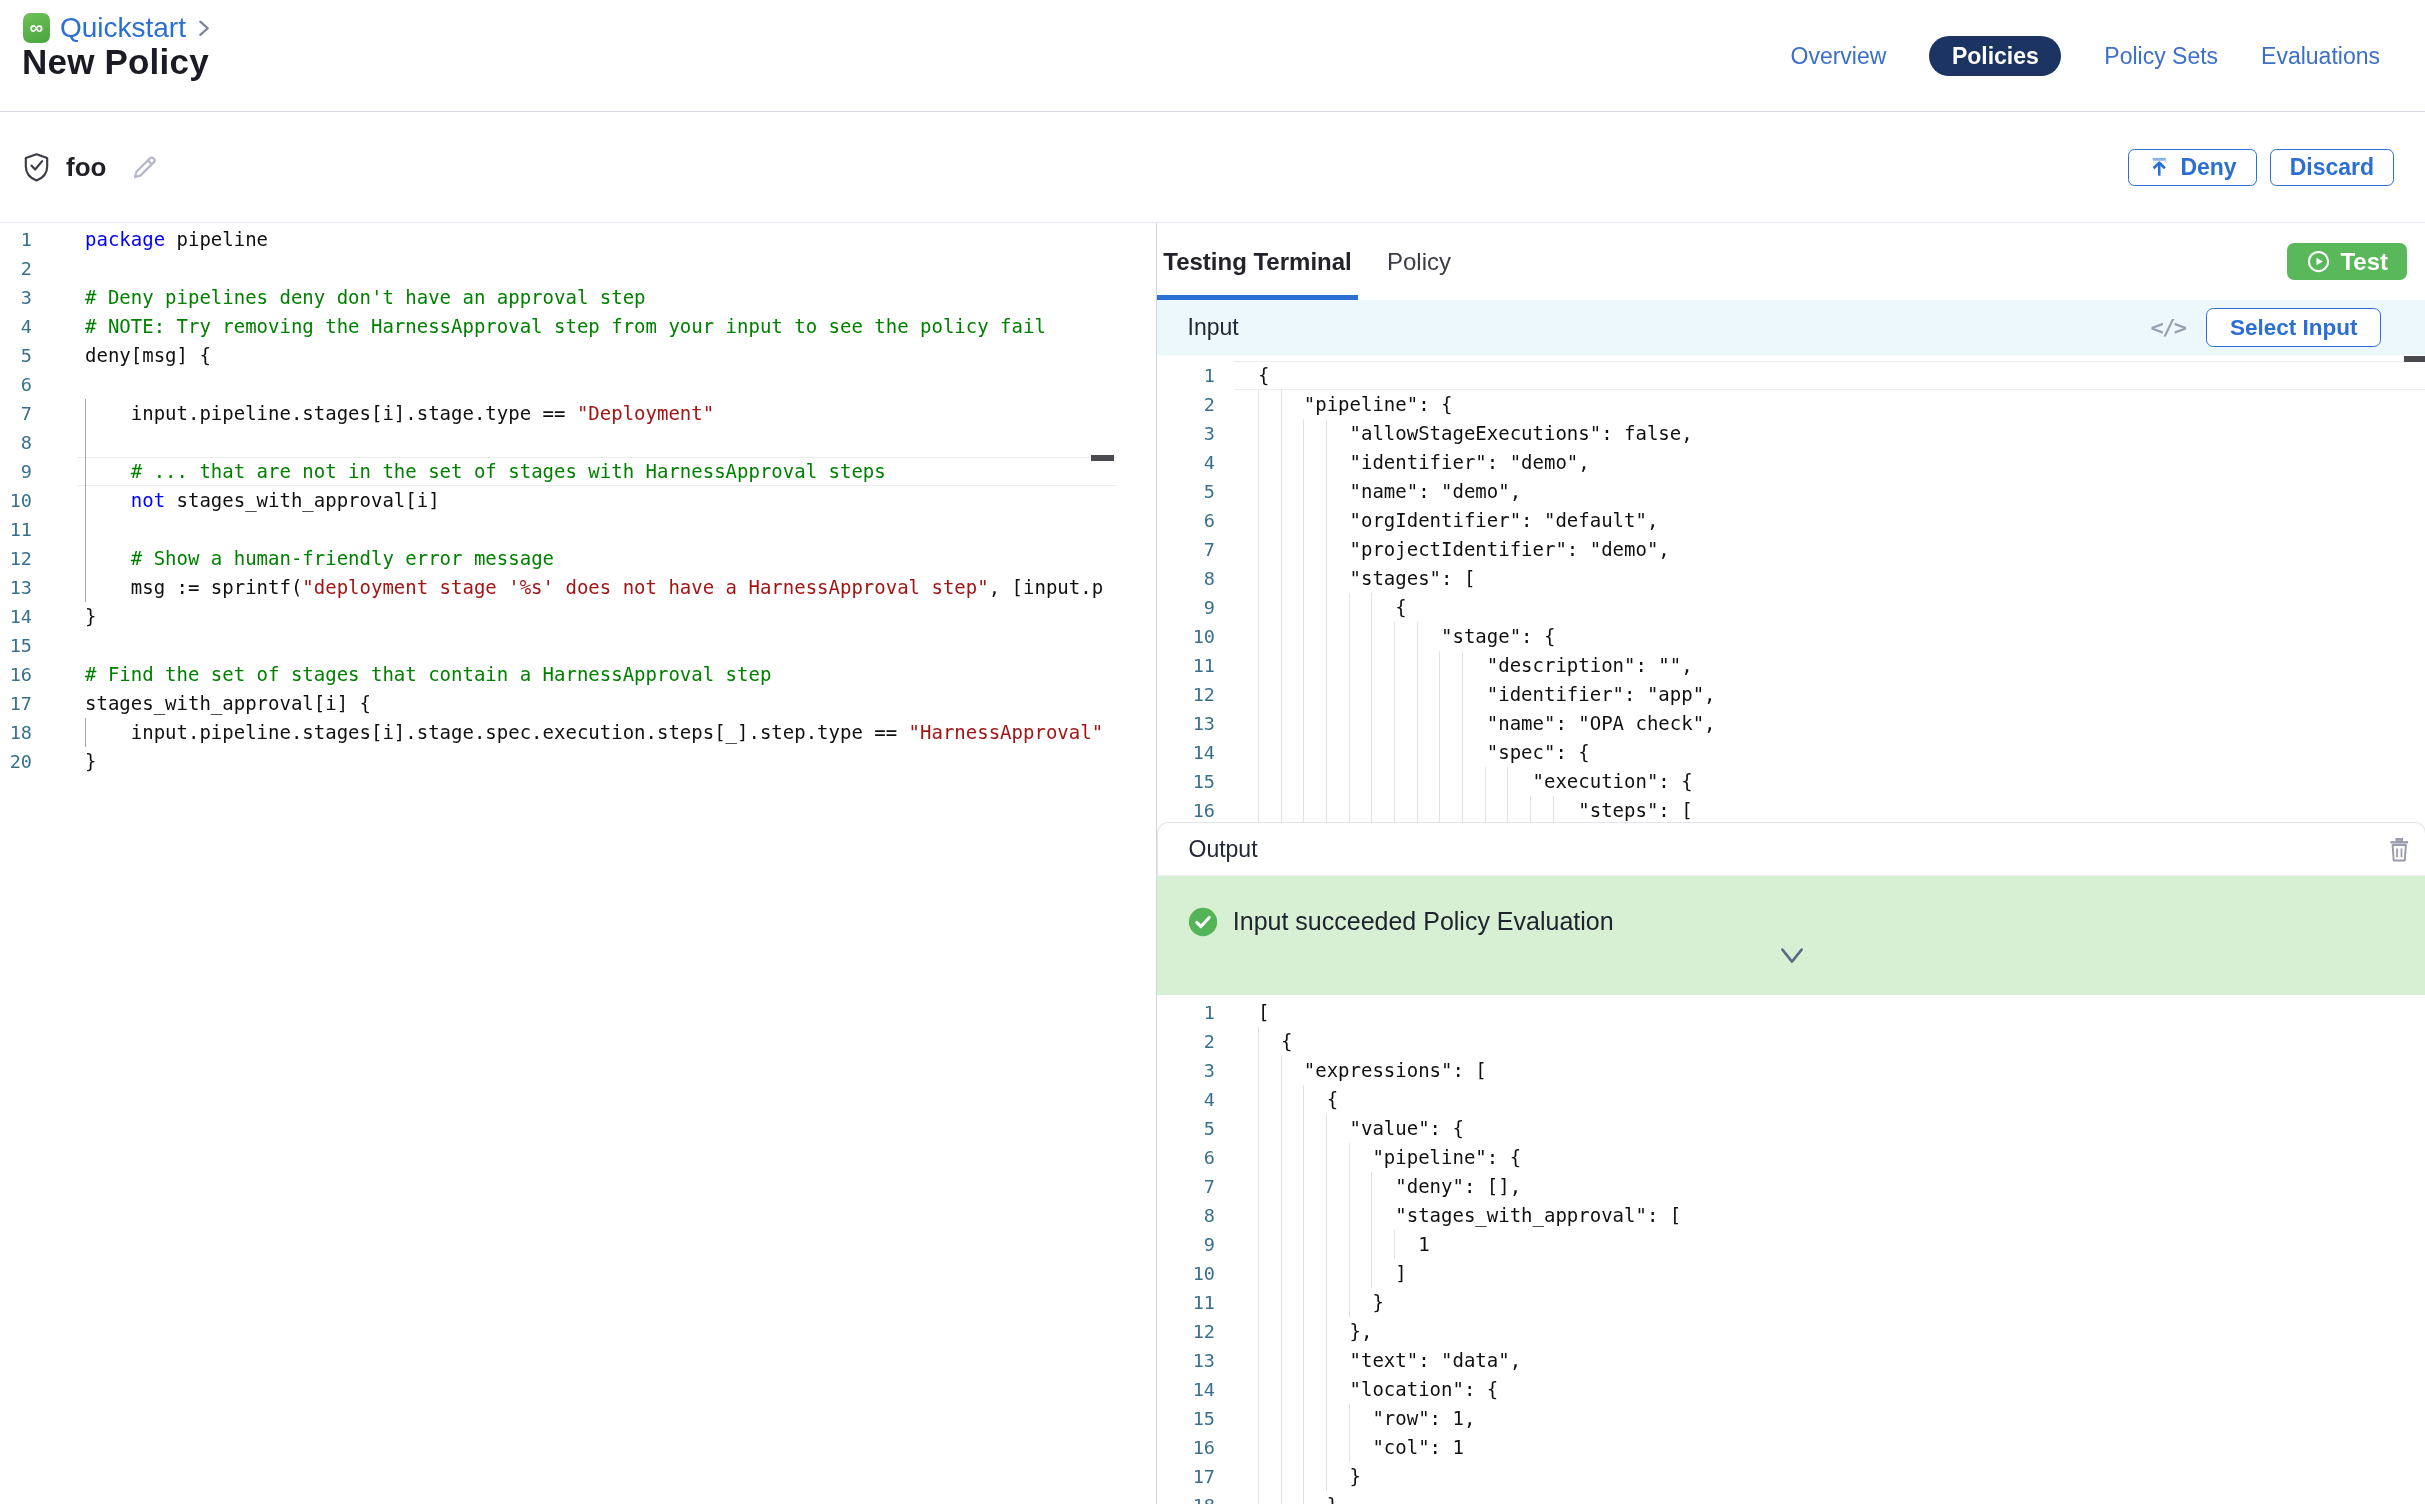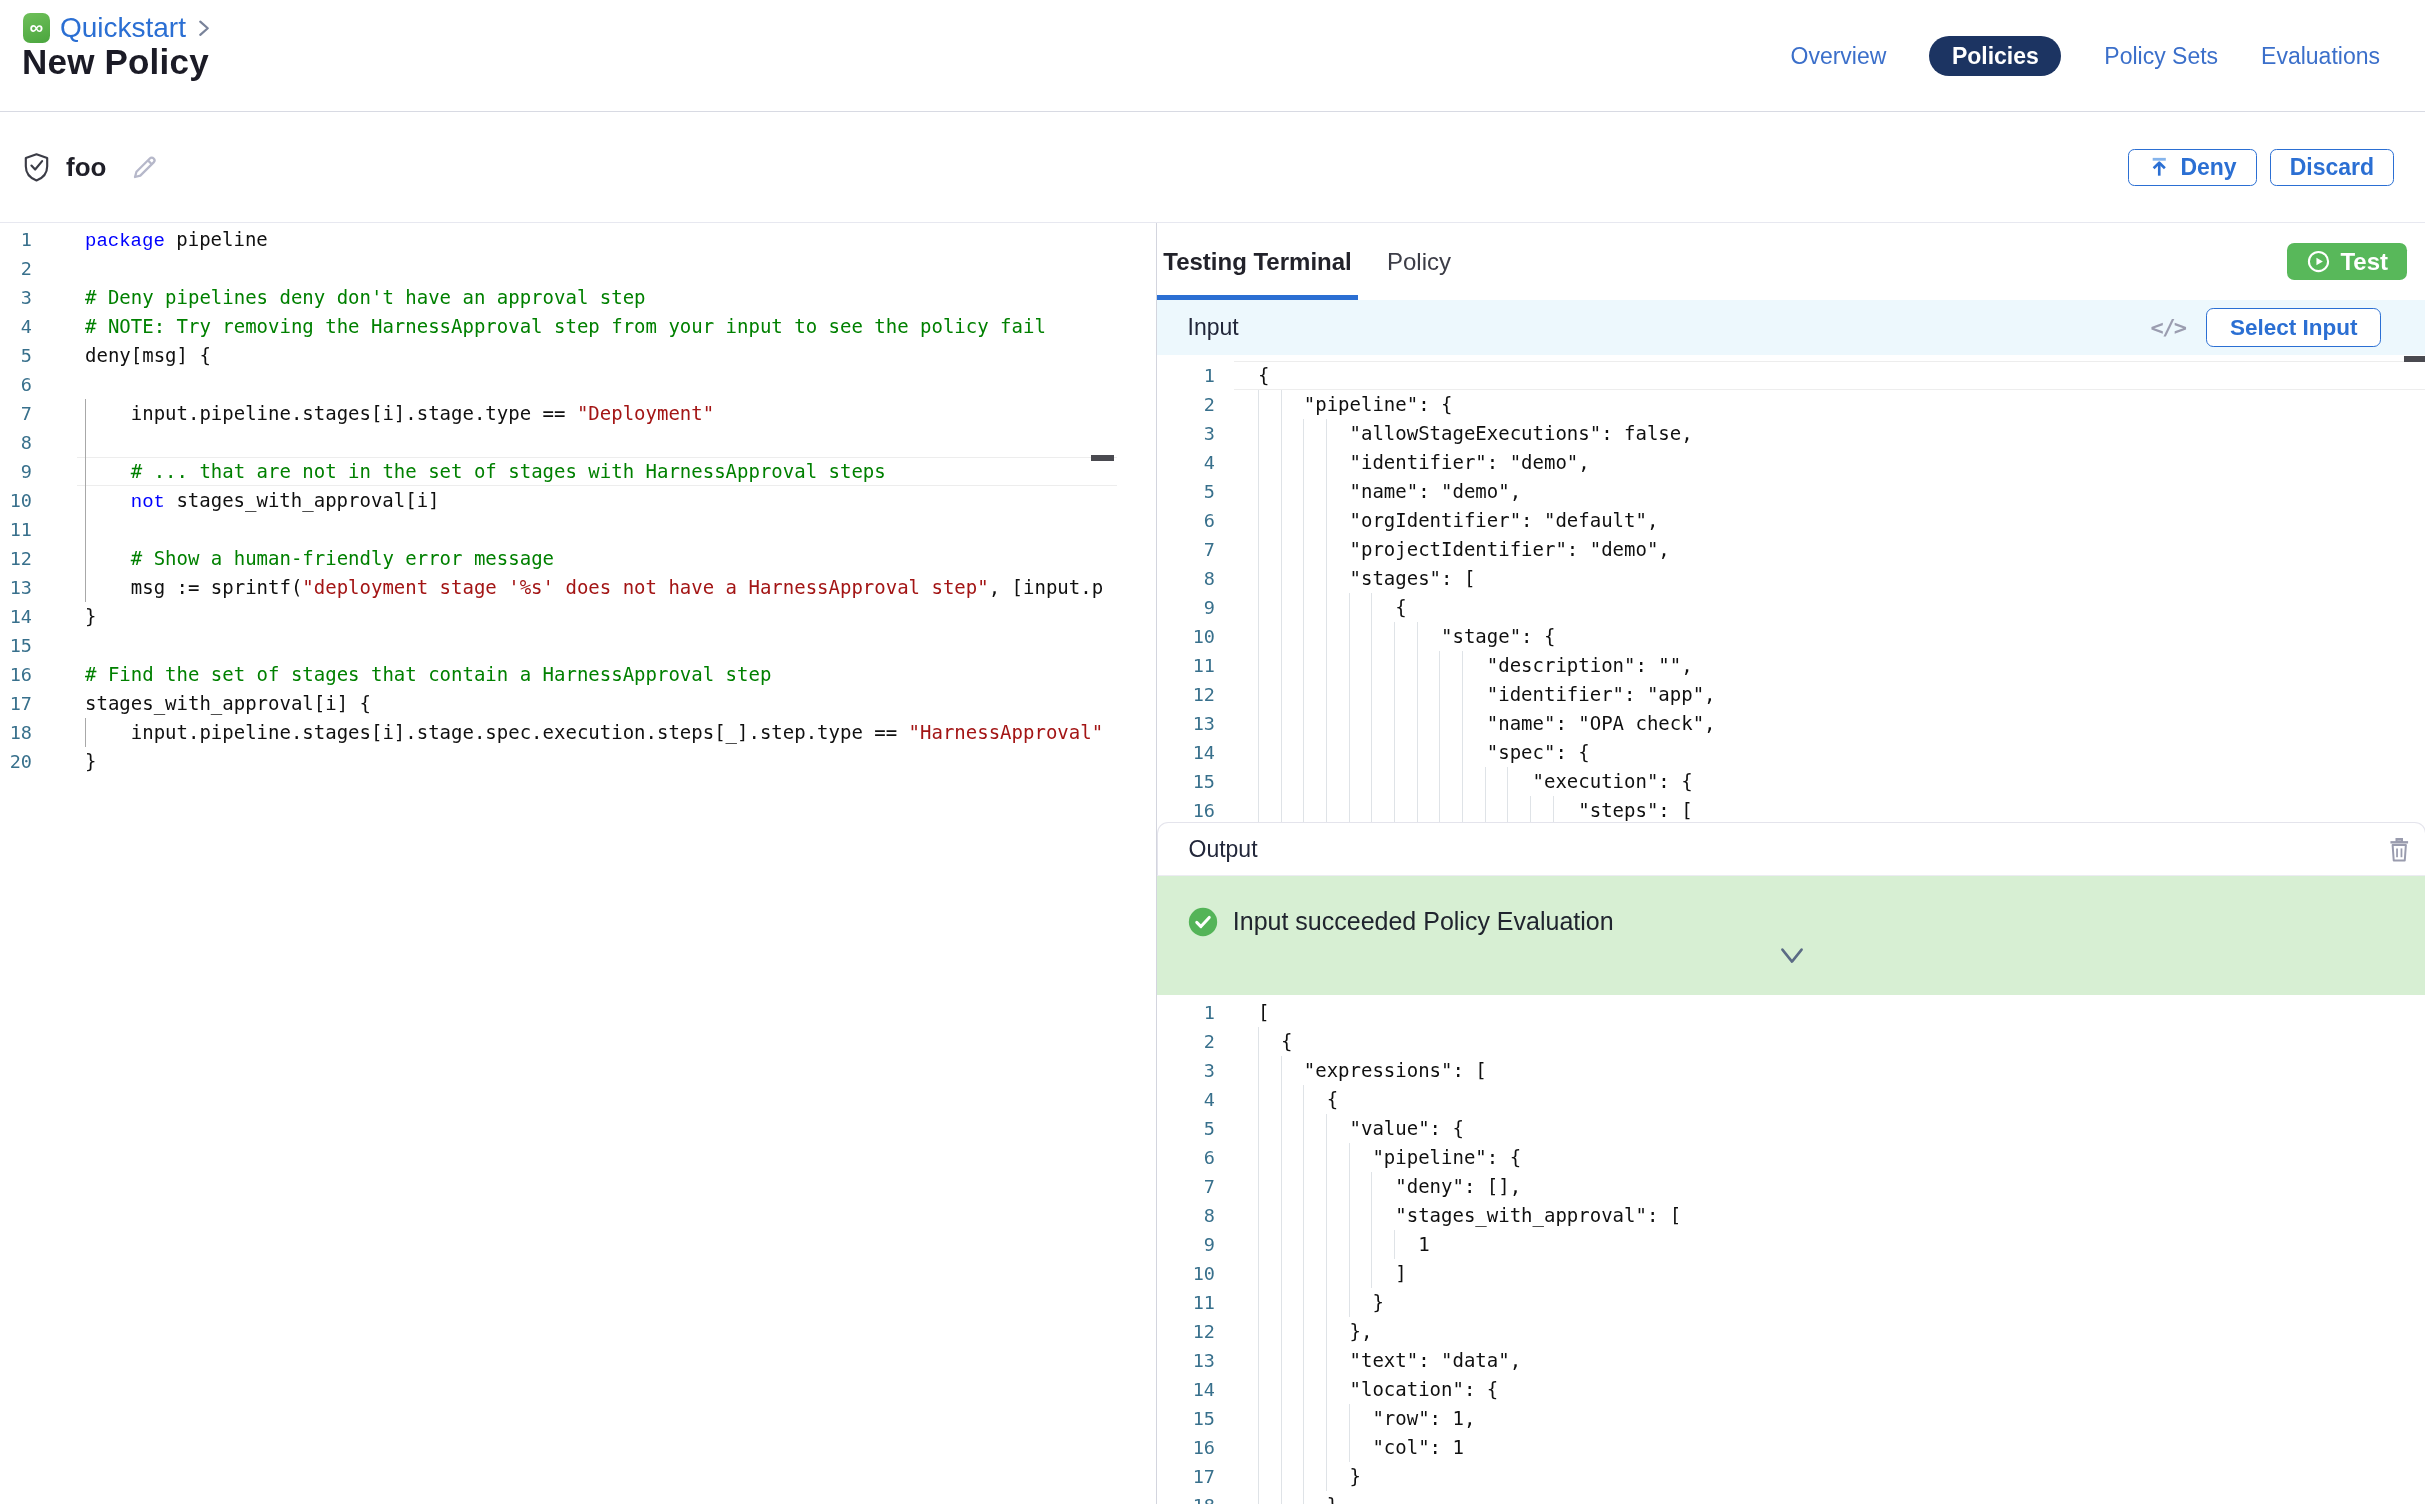--- a/index.html
+++ b/index.html
@@ -41,21 +41,21 @@
   .editor{font-family:"DejaVu Sans Mono",monospace;font-size:19px;color:#101010;}
   .code-line{display:flex;height:29px;line-height:29px;white-space:pre;}
   .ln{width:77px;flex:none;text-align:right;padding-right:45px;color:var(--num);font-size:18.5px;}
   .json .ln{padding-right:19px;}
   .txt{flex:1;position:relative;padding-left:8px;overflow:hidden;}
   .json .txt{padding-left:24px;}
   .rego .txt{margin-right:39px;}
   .cur .txt{box-shadow:inset 0 0.8px 0 #e8e8e8, inset 0 -0.8px 0 #e8e8e8;}
   .guide{position:absolute;top:0;bottom:0;width:0.8px;background:#dfe3e7;}
   .rego .guide{background:#a8a8a8;}
-  .tok-k{color:#0000ff;font-family:Liberation Mono, monospace;} .tok-c{color:#008000;} .tok-s{color:#a31515;} .tok-d{color:#101010;}
+  .tok-k{color:#0000ff;} .tok-c{color:#008000;} .tok-s{color:#a31515;} .tok-d{color:#101010;}
   #rego-editor{position:absolute;left:0;top:0;right:0;padding-top:2.4px;}
   #input-editor{position:absolute;left:0;top:132px;right:0;height:467px;overflow:hidden;padding-top:5.6px;}
   #output-editor{position:absolute;left:0;top:772px;right:0;bottom:0;overflow:hidden;padding-top:3.2px;}
   .ruler-mark{position:absolute;height:6.4px;background:#4a4a50;}
 
   
   .tabs-row{position:absolute;left:0;top:0;right:0;height:77px;background:#fff;}
   .tab{position:absolute;top:0;height:77px;display:flex;align-items:center;font-size:24px;cursor:pointer;}
   .tab-terminal{left:0;width:201px;justify-content:center;font-weight:600;color:#22222a;}
   .tab-library{left:230px;color:#3c3d47;}

